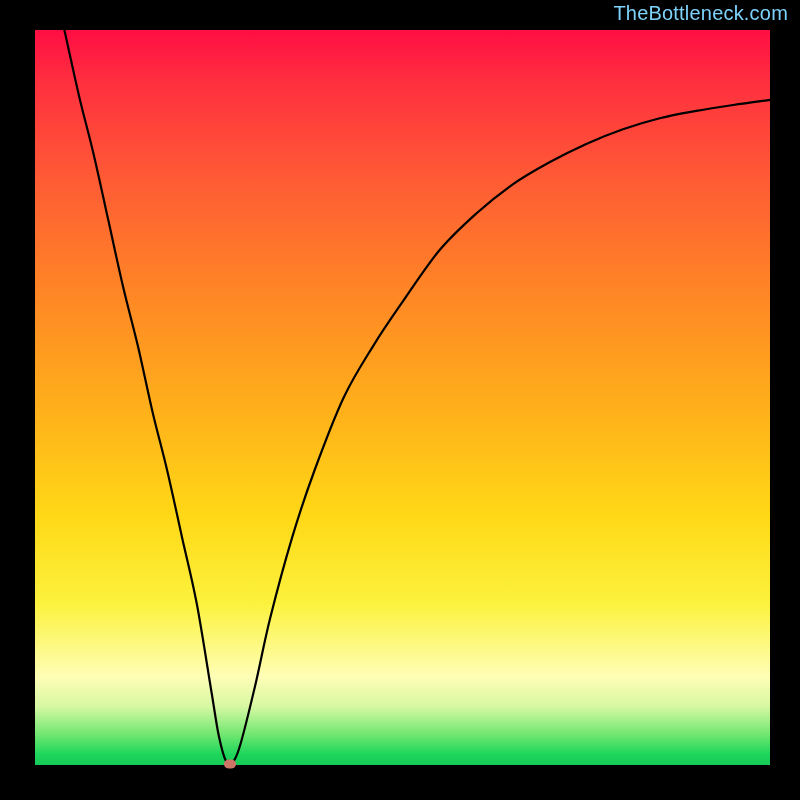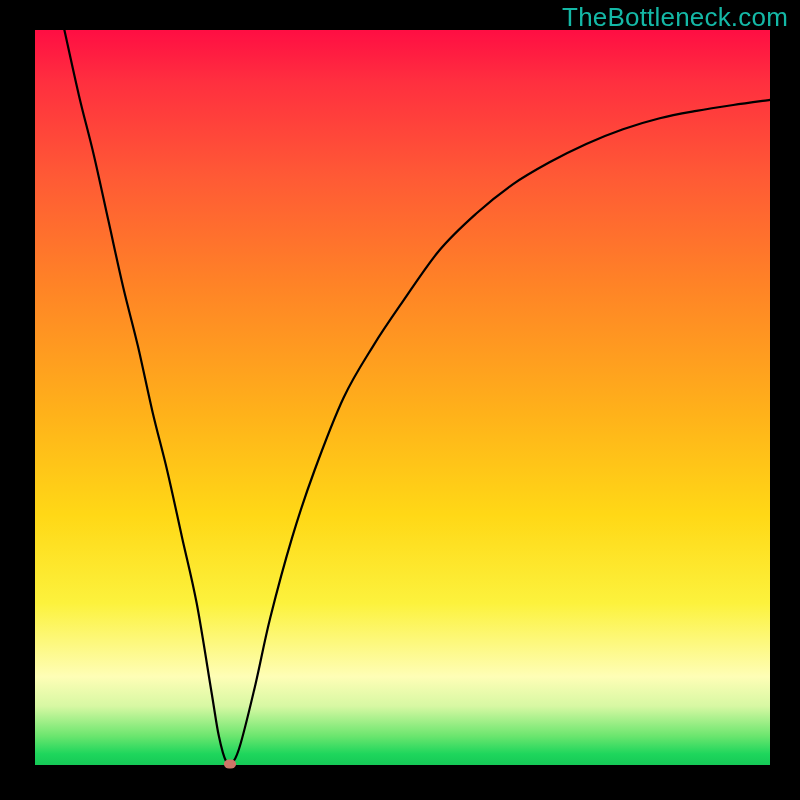--- a/index.html
+++ b/index.html
@@ -44,22 +44,22 @@
       #d7f8a3 92%,
       #6de66f 96%,
       #1ed65c 98.5%,
       #15c956 100%
     );
   }
   .watermark {
     position: absolute;
     top: 2px;
     right: 12px;
-    color: #14b8a6;
-    font-size: 26px;
+    color: #7dd3fc;
+    font-size: 20px;
     letter-spacing: 0.2px;
     font-weight: 500;
   }
   svg.curve {
     position: absolute;
     left: 0;
     top: 0;
     width: 735px;
     height: 735px;
     overflow: visible;

